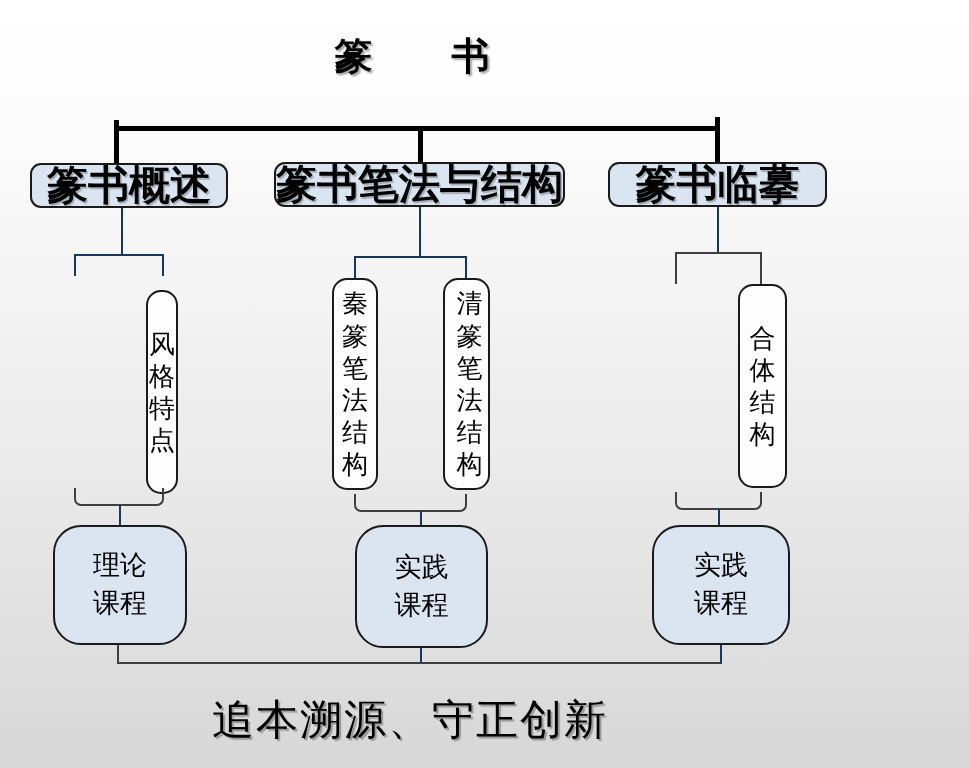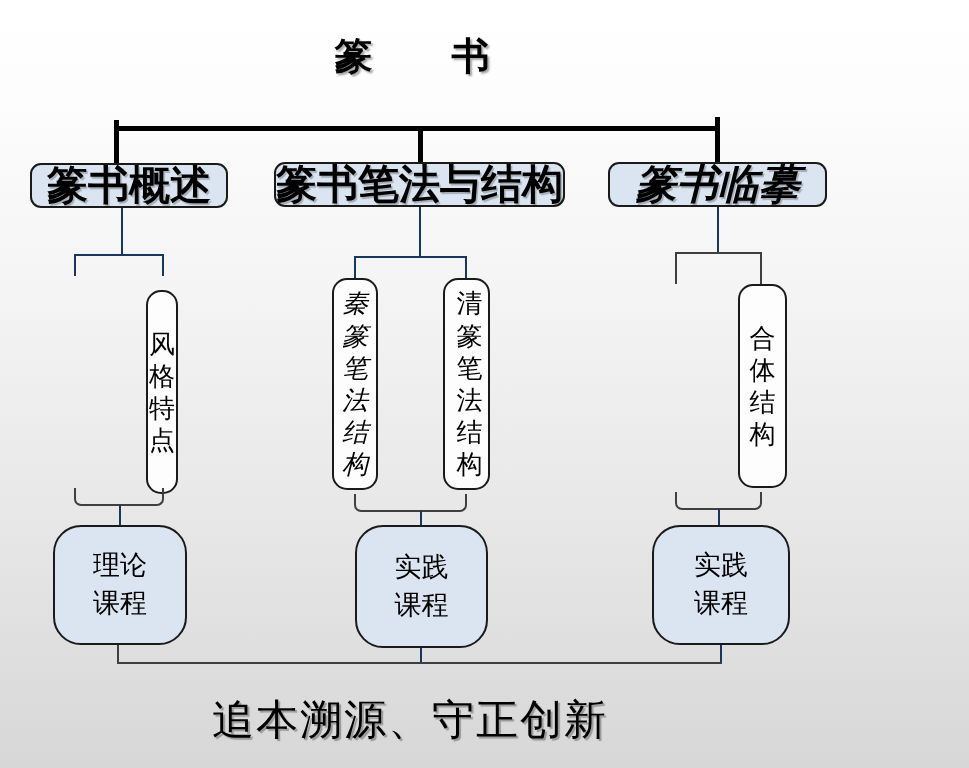--- a/index.html
+++ b/index.html
@@ -75,42 +75,42 @@
 
   <div class="title">篆　　书</div>
 
   <div class="ln thick" style="left:115px;top:126px;width:605px;height:5px;"></div>
   <div class="ln thick" style="left:114px;top:120px;width:5px;height:45px;"></div>
   <div class="ln thick" style="left:418px;top:129px;width:5px;height:36px;"></div>
   <div class="ln thick" style="left:715px;top:117px;width:5px;height:47px;"></div>
 
   <div class="hdr" style="left:30px;top:163px;width:198px;">篆书概述</div>
   <div class="hdr" style="left:274px;top:162px;width:291px;">篆书笔法与结构</div>
-  <div class="hdr" style="left:608px;top:162px;width:219px;font-style:italic;">篆书临摹</div>
+  <div class="hdr" style="left:608px;top:162px;width:219px;">篆书临摹</div>
 
   <div class="ln navy" style="left:121px;top:208px;width:2px;height:47px;"></div>
   <div class="ln navy" style="left:74px;top:254px;width:90px;height:2px;"></div>
   <div class="ln navy" style="left:74px;top:254px;width:2px;height:22px;"></div>
   <div class="ln navy" style="left:162px;top:254px;width:2px;height:22px;"></div>
 
   <div class="ln navy" style="left:419px;top:207px;width:2px;height:51px;"></div>
   <div class="ln navy" style="left:354px;top:256px;width:113px;height:2px;"></div>
   <div class="ln navy" style="left:354px;top:256px;width:2px;height:22px;"></div>
   <div class="ln navy" style="left:465px;top:256px;width:2px;height:22px;"></div>
 
   <div class="ln navy" style="left:717px;top:207px;width:2px;height:46px;"></div>
   <div class="ln dark" style="left:675px;top:252px;width:87px;height:2px;"></div>
   <div class="ln dark" style="left:675px;top:252px;width:2px;height:32px;"></div>
   <div class="ln dark" style="left:760px;top:252px;width:2px;height:32px;"></div>
 
   <div class="vbox" style="left:140px;top:290px;width:32px;height:204px;margin-left:6px;">
     <div class="vtext">风格特点</div>
   </div>
 
-  <div class="vbox" style="left:332px;top:278px;width:46px;height:212px;font-style:italic;">
+  <div class="vbox" style="left:332px;top:278px;width:46px;height:212px;">
     <div class="vtext">秦篆笔法结构</div>
   </div>
   <div class="vbox" style="left:443px;top:278px;width:47px;height:212px;padding-left:6px;">
     <div class="vtext">清篆笔法结构</div>
   </div>
 
   <div class="vbox" style="left:738px;top:284px;width:49px;height:204px;">
     <div class="vtext">合体结构</div>
   </div>
 

